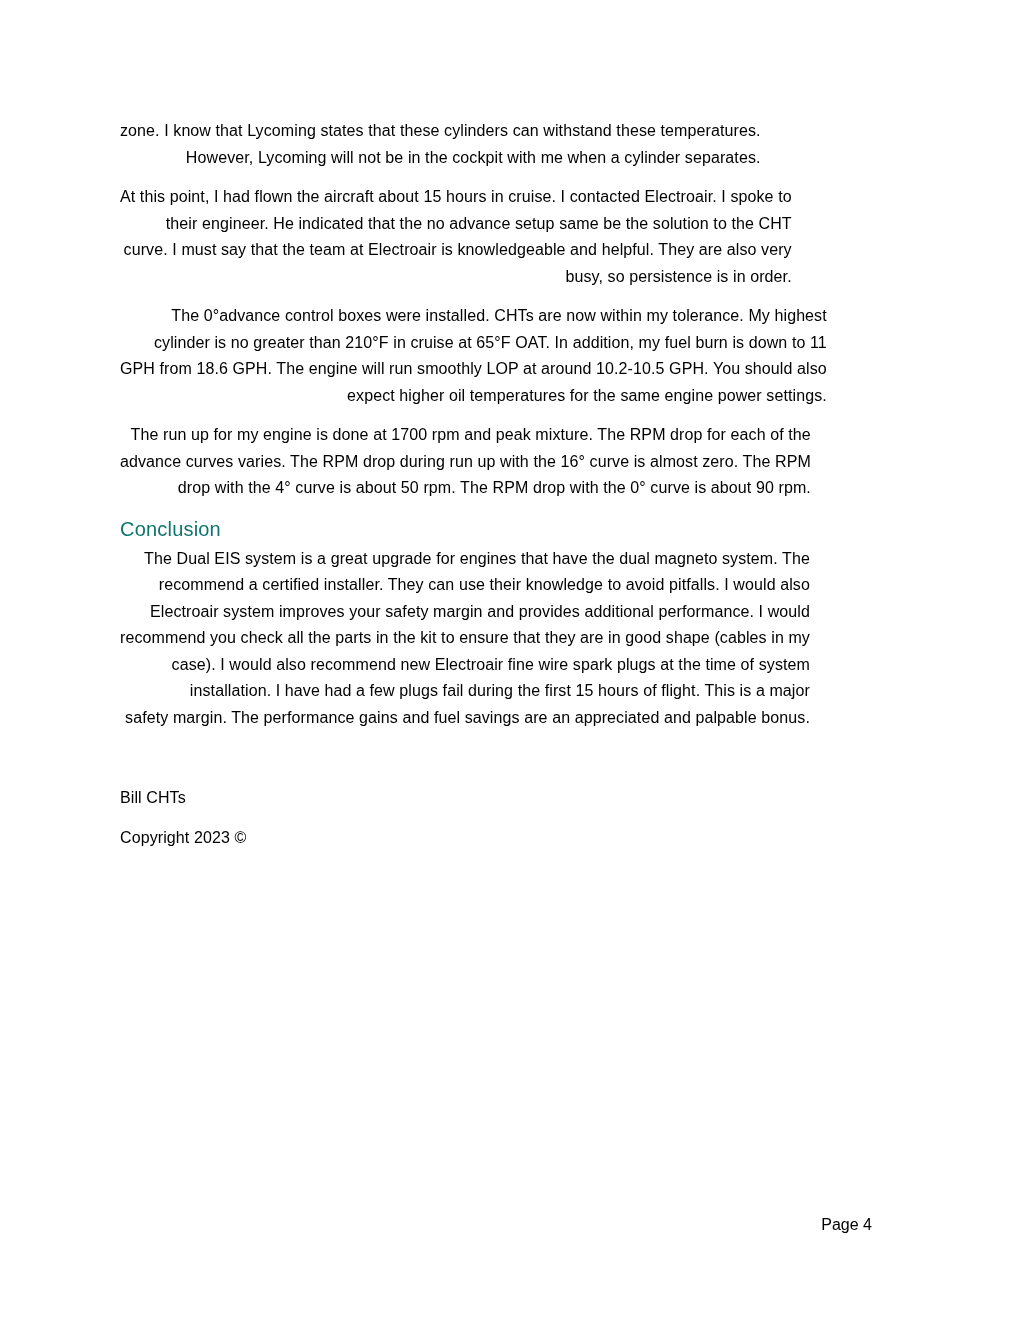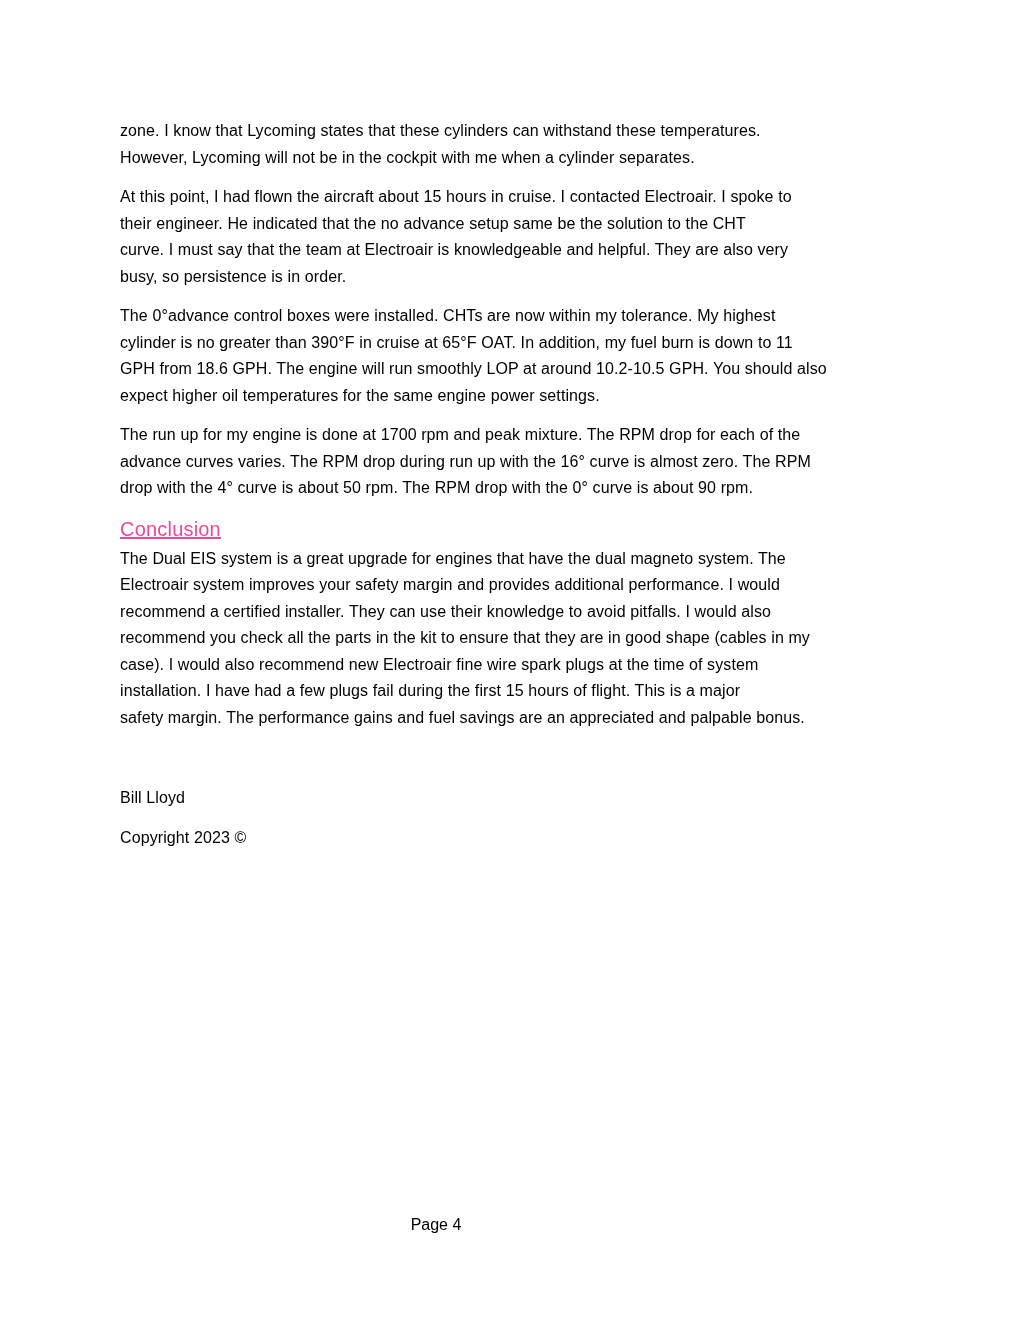--- a/index.html
+++ b/index.html
@@ -25,37 +25,38 @@
     align-items: flex-start;
   }
   .para {
     font-size: 16px;
     line-height: 26.5px;
     margin-bottom: 13px;
     letter-spacing: 0.1px;
   }
   .para .line {
     white-space: nowrap;
+    text-align: right;
   }
   .heading2 {
     font-size: 20px;
     line-height: 28px;
     font-weight: 400;
     margin-bottom: 3px;
     letter-spacing: 0.2px;
   }
   .sig-block {
     margin-top: 41px;
   }
   .footer {
     position: absolute;
     top: 1214px;
     left: 0;
     width: 872px;
-    text-align: center;
+    text-align: right;
     font-size: 16px;
     line-height: 22px;
   }
 </style>
 </head>
 <body>
 
 <div class="page" style="color: rgb(0, 0, 0); background: rgb(255, 255, 255);">
   <div class="content">
 
@@ -66,45 +67,45 @@
 
     <div class="para">
         <div class="line">At this point, I had flown the aircraft about 15 hours in cruise. I contacted Electroair. I spoke to</div>
         <div class="line">their engineer. He indicated that the no advance setup same be the solution to the CHT</div>
         <div class="line">curve. I must say that the team at Electroair is knowledgeable and helpful. They are also very</div>
         <div class="line">busy, so persistence is in order.</div>
       </div>
 
     <div class="para">
         <div class="line">The 0°advance control boxes were installed. CHTs are now within my tolerance. My highest</div>
-        <div class="line">cylinder is no greater than 390°F in cruise at 65°F OAT. In addition, my fuel burn is down to 11</div>
+        <div class="line">cylinder is no greater than 210°F in cruise at 65°F OAT. In addition, my fuel burn is down to 11</div>
         <div class="line">GPH from 18.6 GPH. The engine will run smoothly LOP at around 10.2-10.5 GPH. You should also</div>
         <div class="line">expect higher oil temperatures for the same engine power settings.</div>
       </div>
 
     <div class="para">
         <div class="line">The run up for my engine is done at 1700 rpm and peak mixture. The RPM drop for each of the</div>
         <div class="line">advance curves varies. The RPM drop during run up with the 16° curve is almost zero. The RPM</div>
         <div class="line">drop with the 4° curve is about 50 rpm. The RPM drop with the 0° curve is about 90 rpm.</div>
       </div>
 
-    <div class="heading2" style="color: #ec4899; text-decoration: underline;">Conclusion</div>
+    <div class="heading2" style="color: #0f766e;">Conclusion</div>
 
     <div class="para">
         <div class="line">The Dual EIS system is a great upgrade for engines that have the dual magneto system. The</div>
+        <div class="line">recommend a certified installer. They can use their knowledge to avoid pitfalls. I would also</div>
         <div class="line">Electroair system improves your safety margin and provides additional performance. I would</div>
-        <div class="line">recommend a certified installer. They can use their knowledge to avoid pitfalls. I would also</div>
         <div class="line">recommend you check all the parts in the kit to ensure that they are in good shape (cables in my</div>
         <div class="line">case). I would also recommend new Electroair fine wire spark plugs at the time of system</div>
         <div class="line">installation. I have had a few plugs fail during the first 15 hours of flight. This is a major</div>
         <div class="line">safety margin. The performance gains and fuel savings are an appreciated and palpable bonus.</div>
       </div>
 
     <div class="para sig-block">
-      <div class="line">Bill Lloyd</div>
+      <div class="line">Bill CHTs</div>
     </div>
 
     <div class="para">
       <div class="line">Copyright 2023 ©</div>
     </div>
 
   </div>
 
   <div class="footer">Page 4</div>
 </div>

